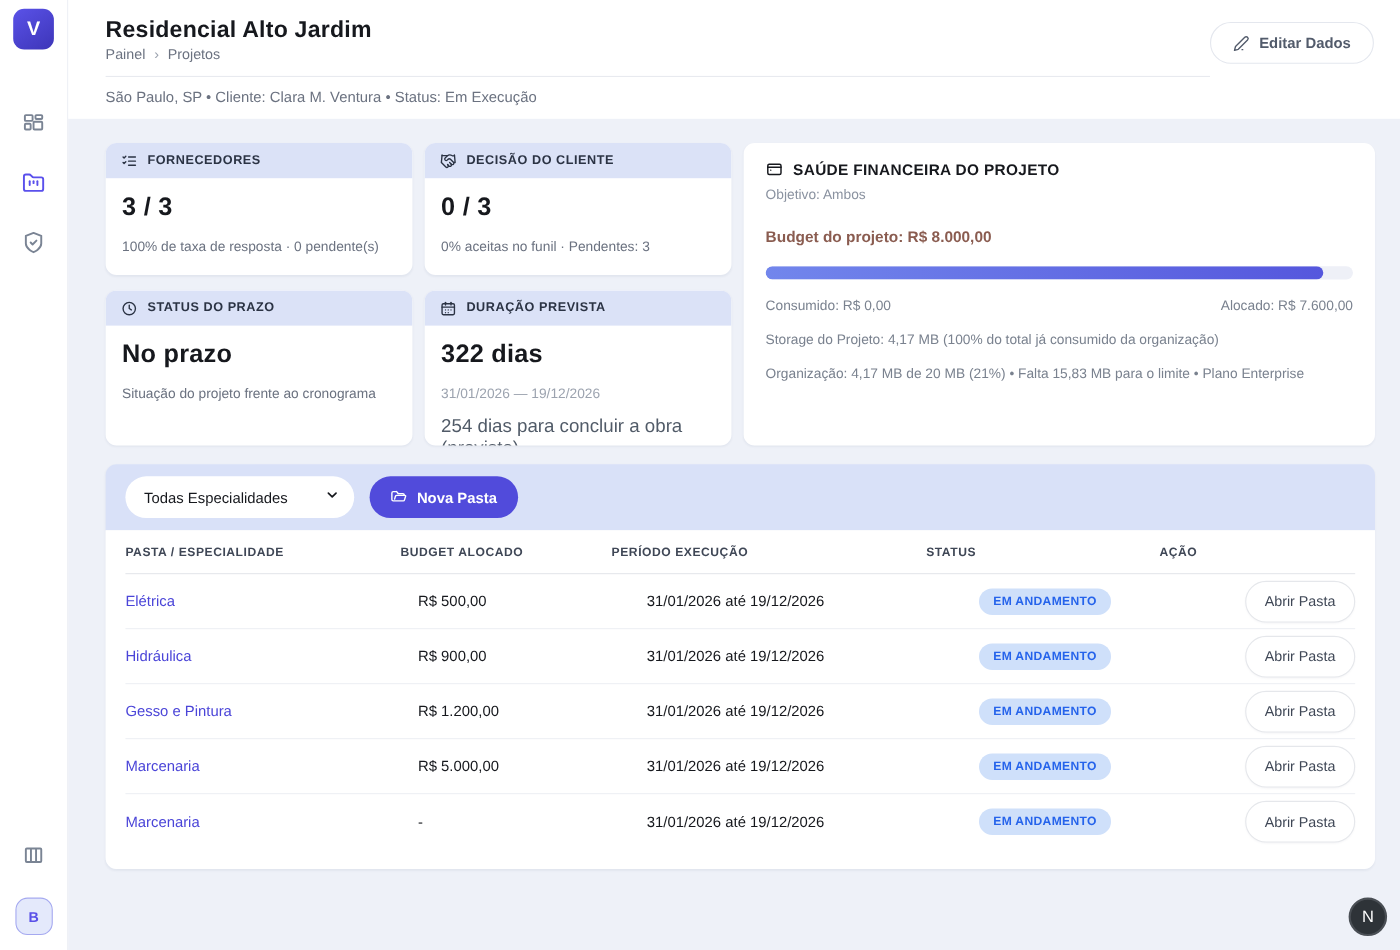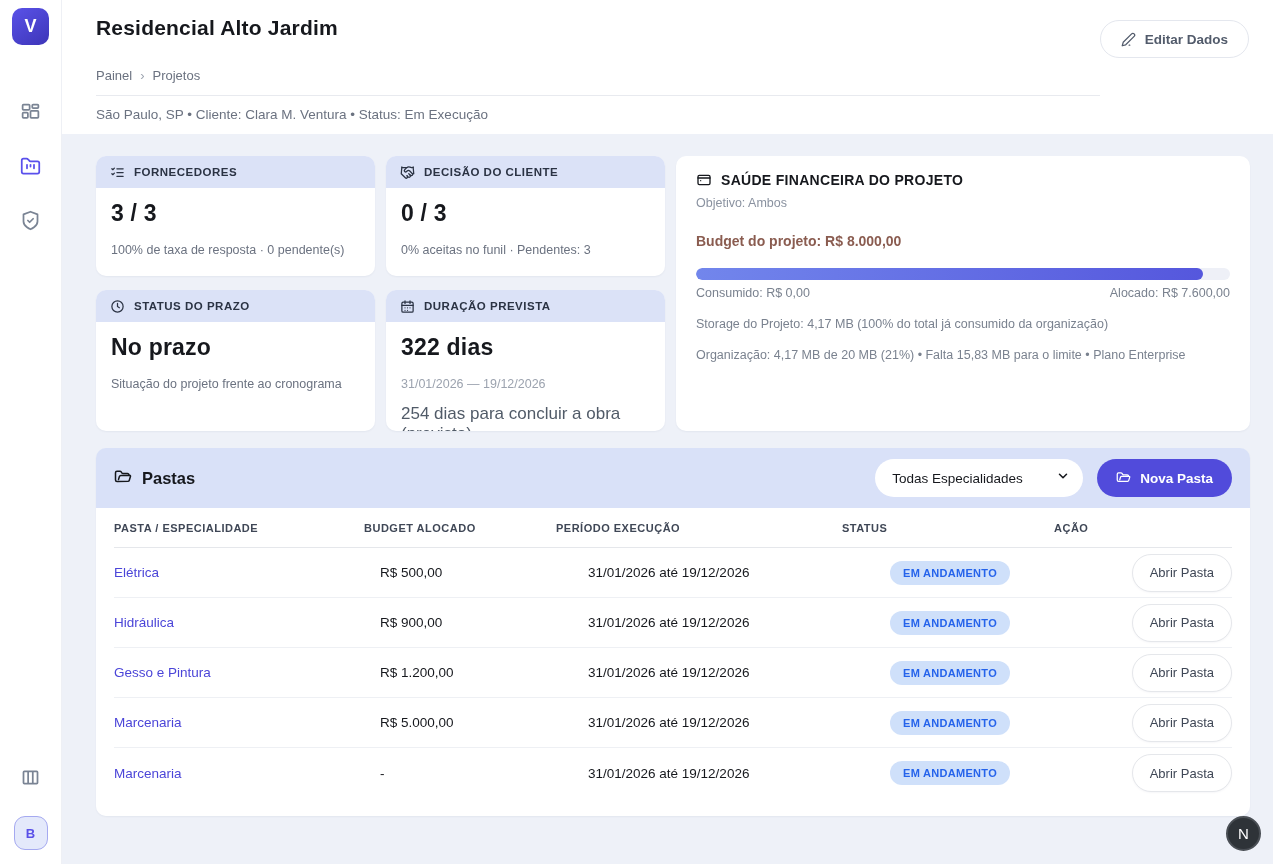--- a/index.html
+++ b/index.html
@@ -15,21 +15,21 @@
   .nav-icon.active { color:#5a50ec; }
   .nav-icon svg { width:21px; height:21px; }
   .sidebar-spacer { flex:1; }
   .avatar { width:34px; height:34px; margin-top:26px; border-radius:11px; background:#e4e9fb; border:1px solid #a5a9f0; color:#5a50e8; font-weight:bold; font-size:13px; display:flex; align-items:center; justify-content:center; cursor:pointer; }
 
   
   .main { flex:1; display:flex; flex-direction:column; min-width:0; }
   .topbar { background:#fff; padding:14px 24px 0 34px; display:flex; justify-content:flex-end; align-items:flex-start; }
   .topbar-left { flex:1; min-width:0; }
   h1 { font-size:21px; font-weight:bold; letter-spacing:.2px; color:#16181d; margin-top:2px; }
-  .breadcrumb { margin-top:28px; font-size:13px; color:#6b7280; display:flex; gap:8px; align-items:center; padding-bottom:12px; }
+  .breadcrumb { margin-top:2px; font-size:13px; color:#6b7280; display:flex; gap:8px; align-items:center; padding-bottom:12px; }
   .breadcrumb .crumb { cursor:pointer; }
   .breadcrumb .sep { color:#9ca3af; }
   .subtitle { border-top:1px solid #e8eaef; padding:11px 0 12px; font-size:13.5px; color:#6b7280; }
   .edit-btn { display:flex; align-items:center; gap:9px; height:38px; padding:0 20px; border-radius:19px; border:1px solid #e4e7ee; background:#fff; color:#525b6b; font-size:13.5px; font-weight:bold; font-family:inherit; cursor:pointer; margin-top:6px; }
   .edit-btn svg { width:15px; height:15px; }
 
   .content { padding:22px 23px 0 34px; }
 
   
   .cards-grid { display:grid; grid-template-columns:279px 279px 1fr; grid-template-rows:120px 141px; column-gap:11px; row-gap:14px; }
@@ -44,21 +44,21 @@
   .stat-extra { margin-top:13px; font-size:17px; color:#515b68; }
 
   
   .finance-card { grid-column:3; grid-row:1 / span 2; background:#fff; border-radius:10px; padding:16px 20px; box-shadow:0 1px 2px rgba(25,35,70,.05); }
   .finance-title { display:flex; align-items:center; gap:9px; font-size:14px; font-weight:bold; letter-spacing:.3px; color:#16181d; }
   .finance-title svg { width:16px; height:16px; }
   .finance-objective { margin-top:8px; font-size:12.5px; color:#8a92a0; }
   .finance-budget { margin-top:23px; font-size:14px; font-weight:bold; color:#8a5c50; }
   .progress-track { margin-top:19px; height:12px; border-radius:6px; background:#eef0f7; overflow:hidden; }
   .progress-fill { height:100%; border-radius:6px; background:linear-gradient(90deg,#7286ec,#5557dd); }
-  .finance-row { margin-top:6px; display:flex; justify-content:space-between; font-size:12.5px; color:#7a828f; }
+  .finance-row { margin-top:17px; display:flex; justify-content:space-between; font-size:12.5px; color:#7a828f; }
   .finance-line { margin-top:17px; font-size:12.5px; color:#7a828f; }
 
   
   .folders { margin-top:17px; border-radius:10px; box-shadow:0 1px 2px rgba(25,35,70,.05); }
   .folders-head { background:#d9e1f8; border-radius:10px 10px 0 0; height:60px; display:flex; align-items:center; padding:0 18px; }
   .folders-title-wrap { display:flex; align-items:center; gap:10px; flex:1; }
   .folders-title-wrap svg { width:18px; height:18px; color:#16181d; }
   .folders-title { font-size:16.5px; font-weight:bold; color:#16181d; }
   .filter-wrap { position:relative; }
   .filter-select { appearance:none; -webkit-appearance:none; width:208px; height:38px; border:none; border-radius:19px; background:#fff; padding:0 30px 0 17px; font-size:13.5px; color:#16181d; font-family:inherit; cursor:pointer; }
@@ -238,26 +238,20 @@
           <div class="stat-body">
             <div class="stat-value">322 dias</div>
             <div class="stat-caption muted">31/01/2026 — 19/12/2026</div>
             <div class="stat-extra">254 dias para concluir a obra (previsto)</div>
           </div>
         </div>
       </div>
 
       <section class="folders">
         <div class="folders-head">
-          <div class="folders-title-wrap">
-            <svg viewBox="0 0 24 24" fill="none" stroke="currentColor" stroke-width="2" stroke-linecap="round" stroke-linejoin="round">
-                <path d="m6 14 1.2-4.1A2 2 0 0 1 9.1 8.5H21a1 1 0 0 1 1 1.3L20.4 15a2 2 0 0 1-1.9 1.5H4a2 2 0 0 1-2-2V5a2 2 0 0 1 2-2h3.9a2 2 0 0 1 1.7.9l.8 1.2a2 2 0 0 0 1.7.9H18a2 2 0 0 1 2 2v.5"></path>
-              </svg>
-            <span class="folders-title">Pastas</span>
-          </div>
           <div class="filter-wrap">
             <select class="filter-select">
               <option>Todas Especialidades</option>
             </select>
             <svg class="filter-chevron" viewBox="0 0 24 24" fill="none" stroke="currentColor" stroke-width="2.6" stroke-linecap="round" stroke-linejoin="round">
                 <polyline points="6 9 12 15 18 9"></polyline>
               </svg>
           </div>
           <button class="new-folder-btn">
             <svg viewBox="0 0 24 24" fill="none" stroke="currentColor" stroke-width="2" stroke-linecap="round" stroke-linejoin="round">

